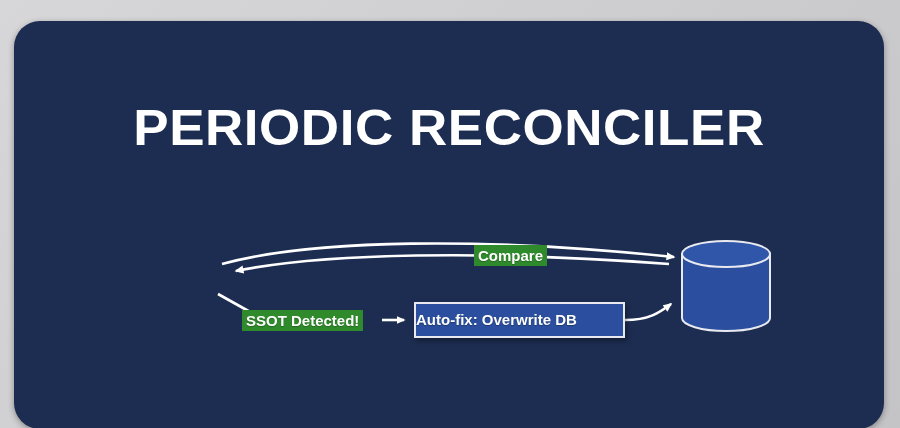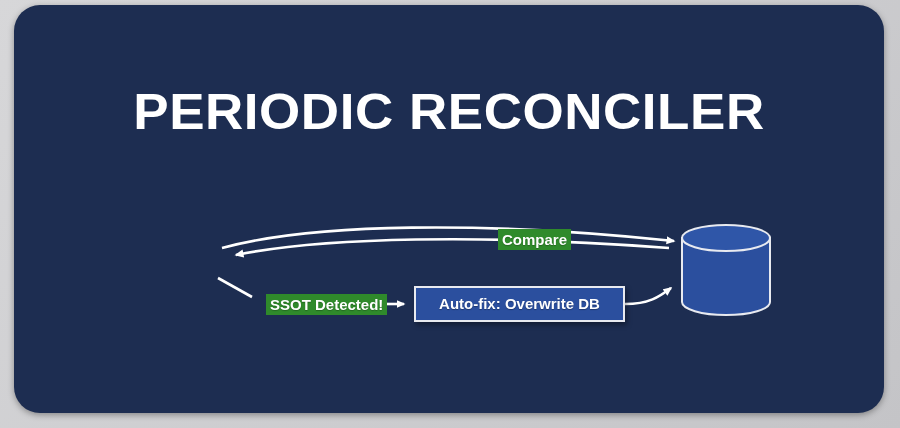--- a/index.html
+++ b/index.html
@@ -15,21 +15,21 @@
   }
   #canvas {
     position: relative;
     width: 900px;
     height: 428px;
     background: linear-gradient(135deg, #d7d7d9 0%, #c4c4c7 100%);
   }
   #panel {
     position: absolute;
     left: 14px;
-    top: 5px;
+    top: 21px;
     width: 870px;
     height: 408px;
     background: #1d2d51;
     border-radius: 26px;
     box-shadow: 0 2px 6px rgba(0,0,0,0.35);
     overflow: hidden;
   }
   #title {
     position: absolute;
     left: 0;
@@ -75,40 +75,39 @@
   .tag {
     position: absolute;
     background: #2f8a2b;
     color: #ffffff;
     font-weight: bold;
     font-size: 15px;
     line-height: 19px;
     padding: 1px 4px;
     white-space: nowrap;
     text-shadow: 0 1px 1px rgba(0,0,0,0.25);
-    margin-left: 24px;
   }
   #tag-compare { left: 460px; top: 224px; }
   #tag-drift   { left: 228px; top: 289px; }
 
   #box-autofix {
     position: absolute;
     left: 400px;
     top: 281px;
     width: 211px;
     height: 36px;
     background: #2b4f9e;
     border: 2px solid #e8eaf0;
     box-sizing: border-box;
     box-shadow: 2px 3px 5px rgba(0,0,0,0.35);
   }
   #box-autofix .box-label {
     display: block;
     width: 100%;
-    text-align: center;
+    text-align: left;
     color: #ffffff;
     font-weight: bold;
     font-size: 15px;
     line-height: 32px;
     white-space: nowrap;
     text-shadow: 0 1px 1px rgba(0,0,0,0.3);
   }
 </style>
 </head>
 <body>

